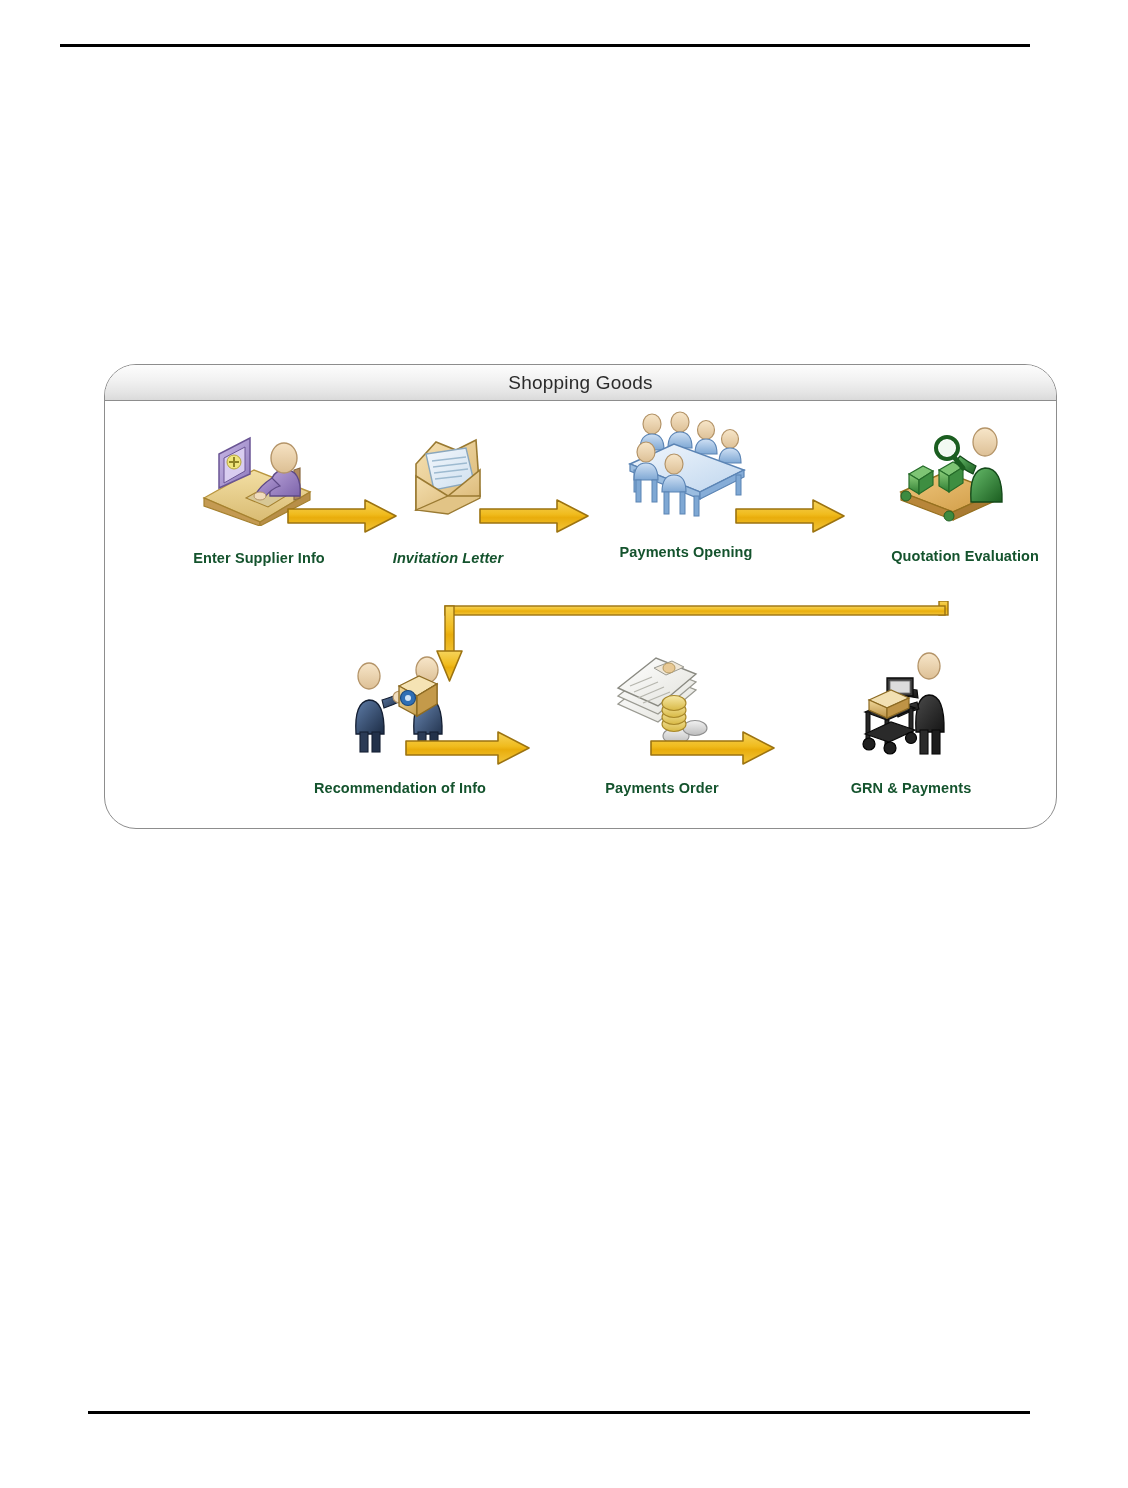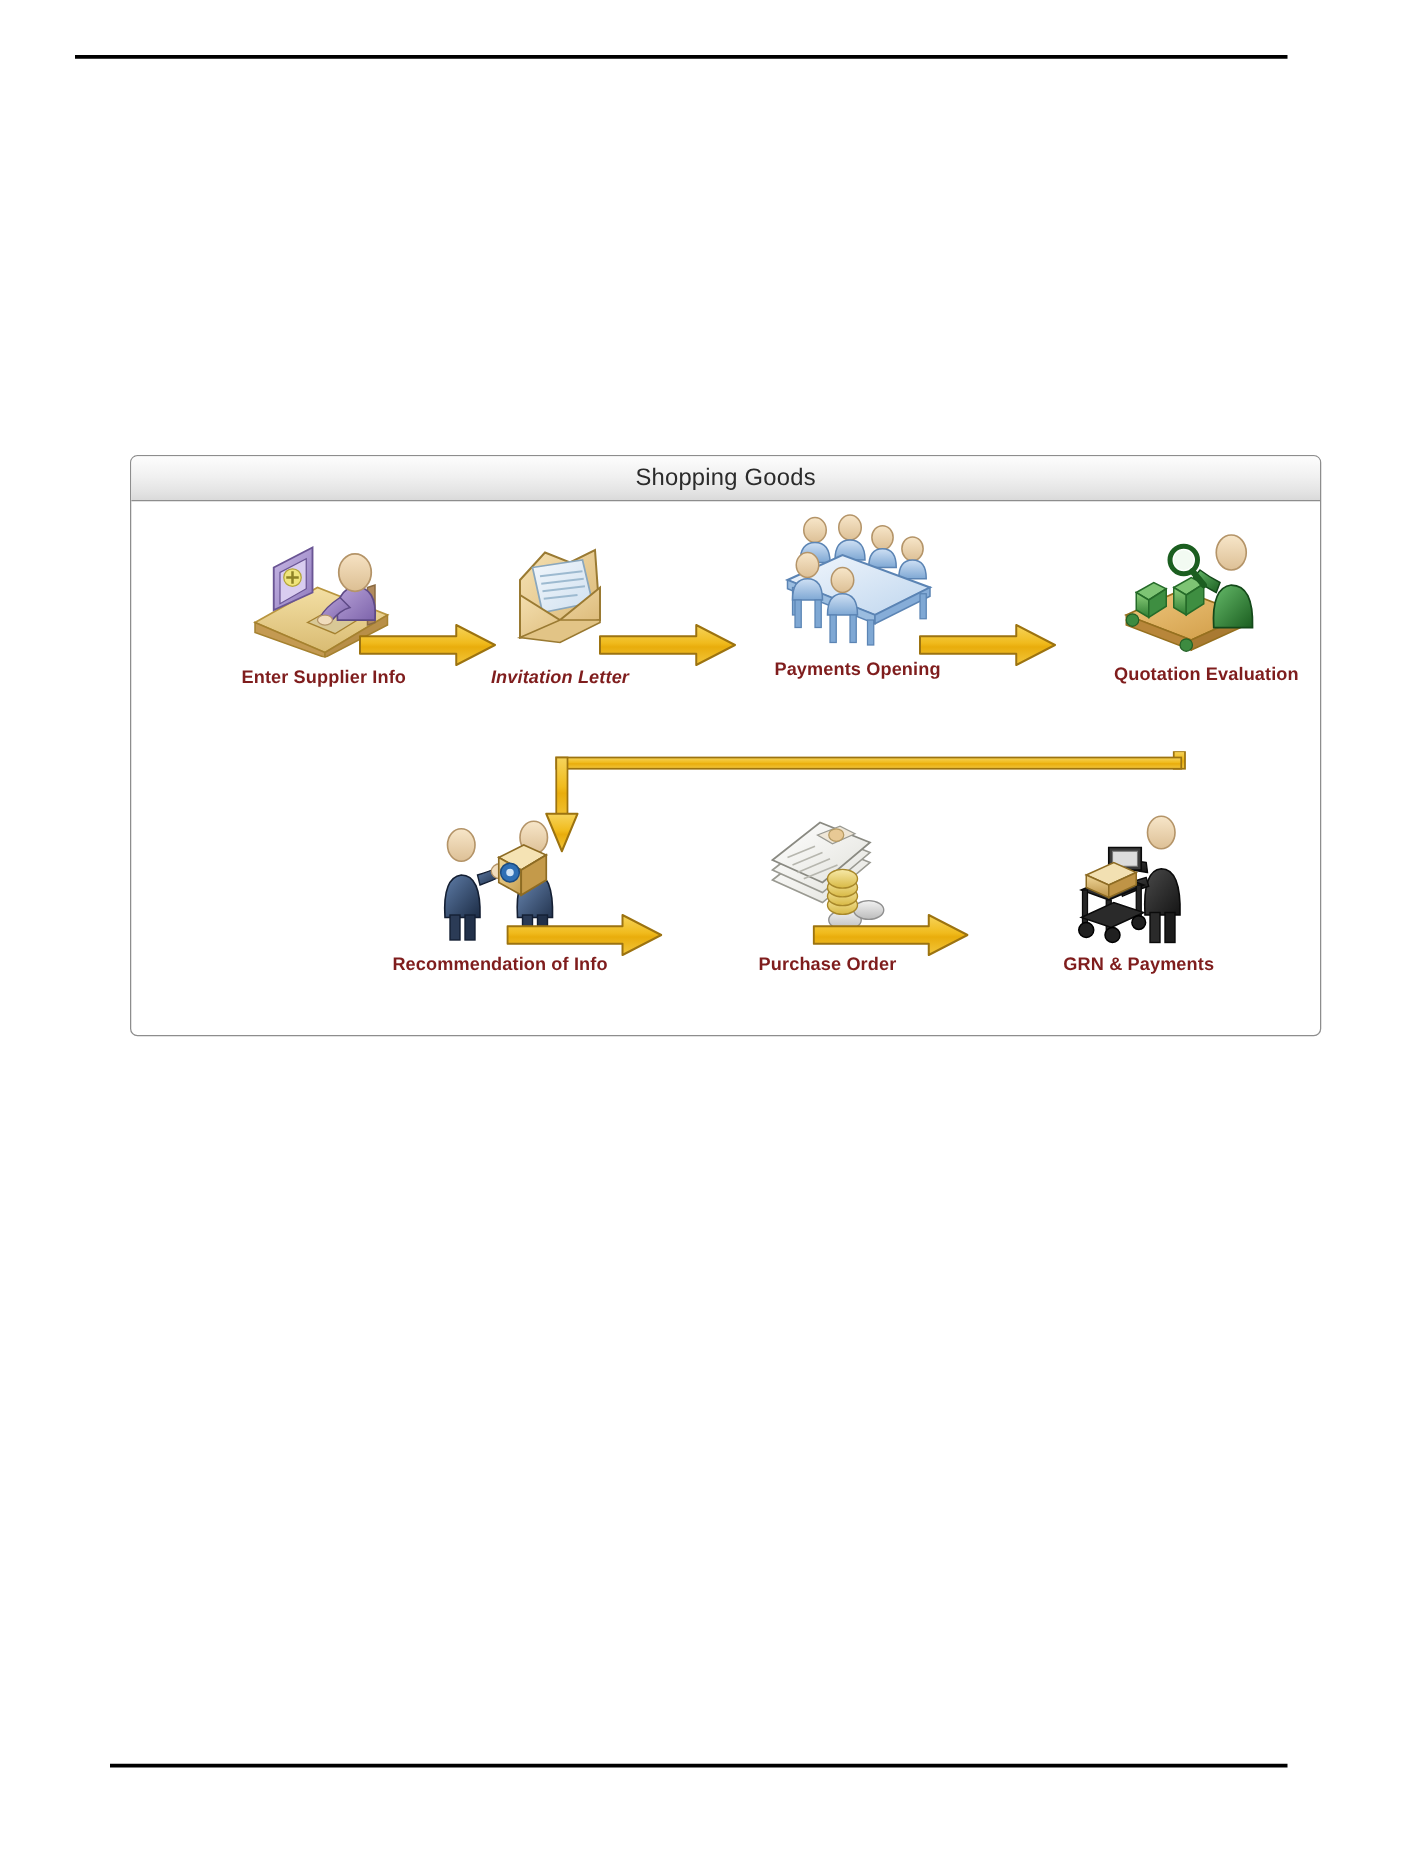--- a/index.html
+++ b/index.html
@@ -25,21 +25,21 @@
   #footer-rule { left: 88px;  top: 1411px; width: 942px; }
 
   
   #diagram-container {
     position: absolute;
     left: 104px;
     top: 364px;
     width: 953px;
     height: 465px;
     border: 1.5px solid #8d8d8d;
-    border-radius: 6px;
+    border-radius: 32px;
     background: #ffffff;
     box-sizing: border-box;
     overflow: hidden;
   }
   #diagram-titlebar {
     position: absolute;
     left: 0; top: 0;
     width: 100%;
     height: 36px;
     background: linear-gradient(to bottom, #fdfdfd 0%, #f1f1f1 45%, #e4e4e4 80%, #dadada 100%);
@@ -68,24 +68,24 @@
     width: 170px;
     text-align: center;
   }
   .node-icon {
     height: 105px;
     display: flex;
     align-items: flex-end;
     justify-content: center;
   }
   .node-label {
-    margin-top: 8px;
+    margin-top: 24px;
     font-size: 14.5px;
     font-weight: bold;
-    color: #7f1d1d;
+    color: #14532d;
     letter-spacing: 0.1px;
     white-space: nowrap;
   }
 
   
   #node-enter-supplier-info  { left: 69px;  top: 20px; }
   #node-invitation-letter    { left: 258px; top: 20px; font-style: italic; }
   #node-quotation-opening    { left: 496px; top: 14px; }
   #node-quotation-evaluation { left: 764px; top: 18px; text-align: right; }
   #node-recommendation-award { left: 170px; top: 250px; width: 250px;}
@@ -391,21 +391,21 @@
             <ellipse cx="85" cy="76" rx="12" ry="7.5" fill="url(#coinS)" stroke="#8f8f8f" stroke-width="1.1"></ellipse>
             <g>
               <ellipse cx="64" cy="72" rx="12" ry="7.5" fill="url(#coinG)" stroke="#a8882a" stroke-width="1.1"></ellipse>
               <ellipse cx="64" cy="65" rx="12" ry="7.5" fill="url(#coinG)" stroke="#a8882a" stroke-width="1.1"></ellipse>
               <ellipse cx="64" cy="58" rx="12" ry="7.5" fill="url(#coinG)" stroke="#a8882a" stroke-width="1.1"></ellipse>
               <ellipse cx="64" cy="51" rx="12" ry="7.5" fill="url(#coinG)" stroke="#a8882a" stroke-width="1.1"></ellipse>
             </g>
           </g>
         </svg>
       </div>
-      <div class="node-label">Purchase Order</div>
+      <div class="node-label">Payments Order</div>
     </div>
 
     <div class="node" id="node-grn-payments">
       <div class="node-icon">
         <svg width="104" height="108" viewBox="0 0 104 108">
           <defs>
             <linearGradient id="darkG" x1="0" y1="0" x2="1" y2="1">
               <stop offset="0" stop-color="#4a4a4a"></stop>
                 <stop offset="1" stop-color="#151515"></stop>
             </linearGradient>

